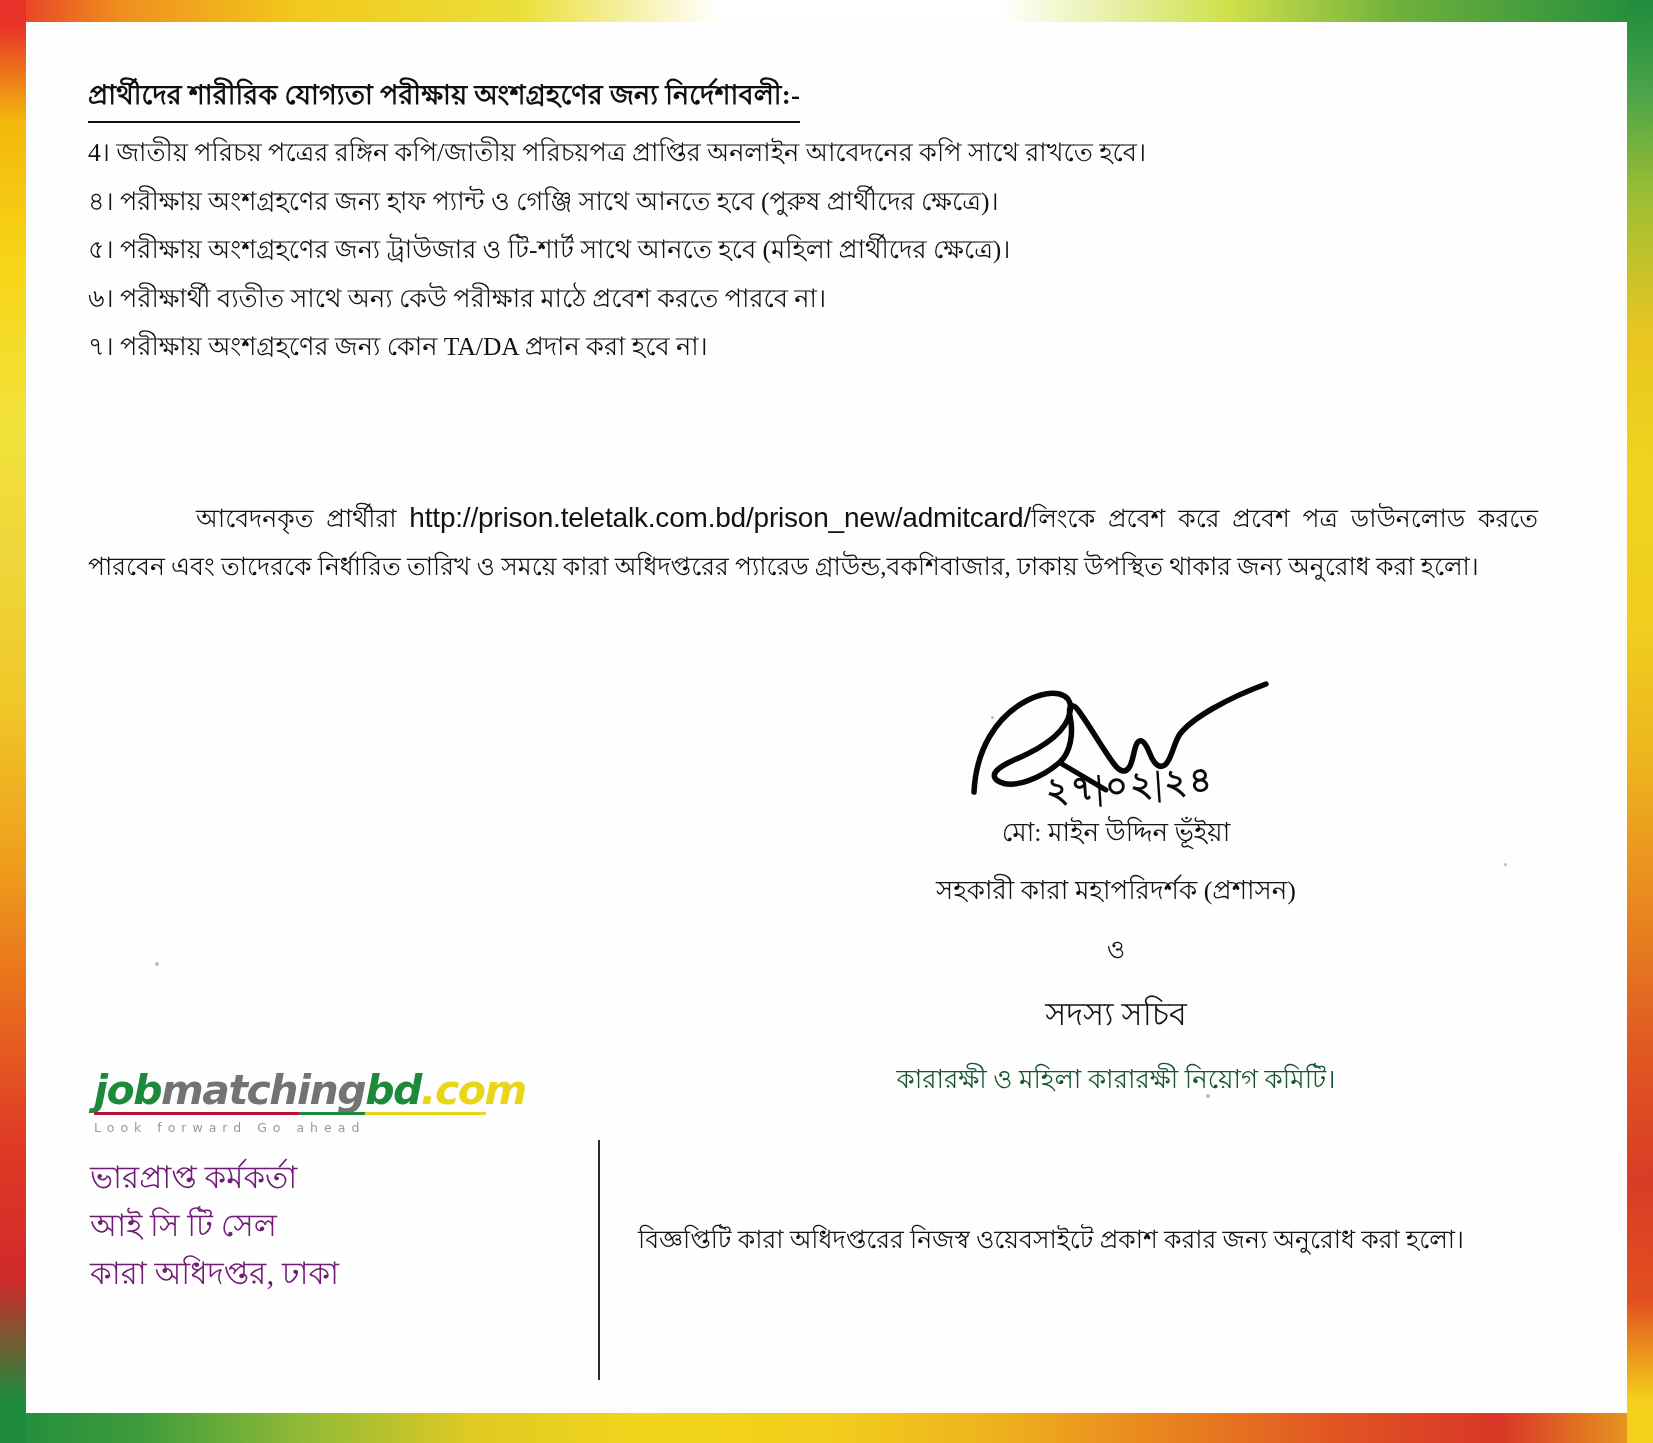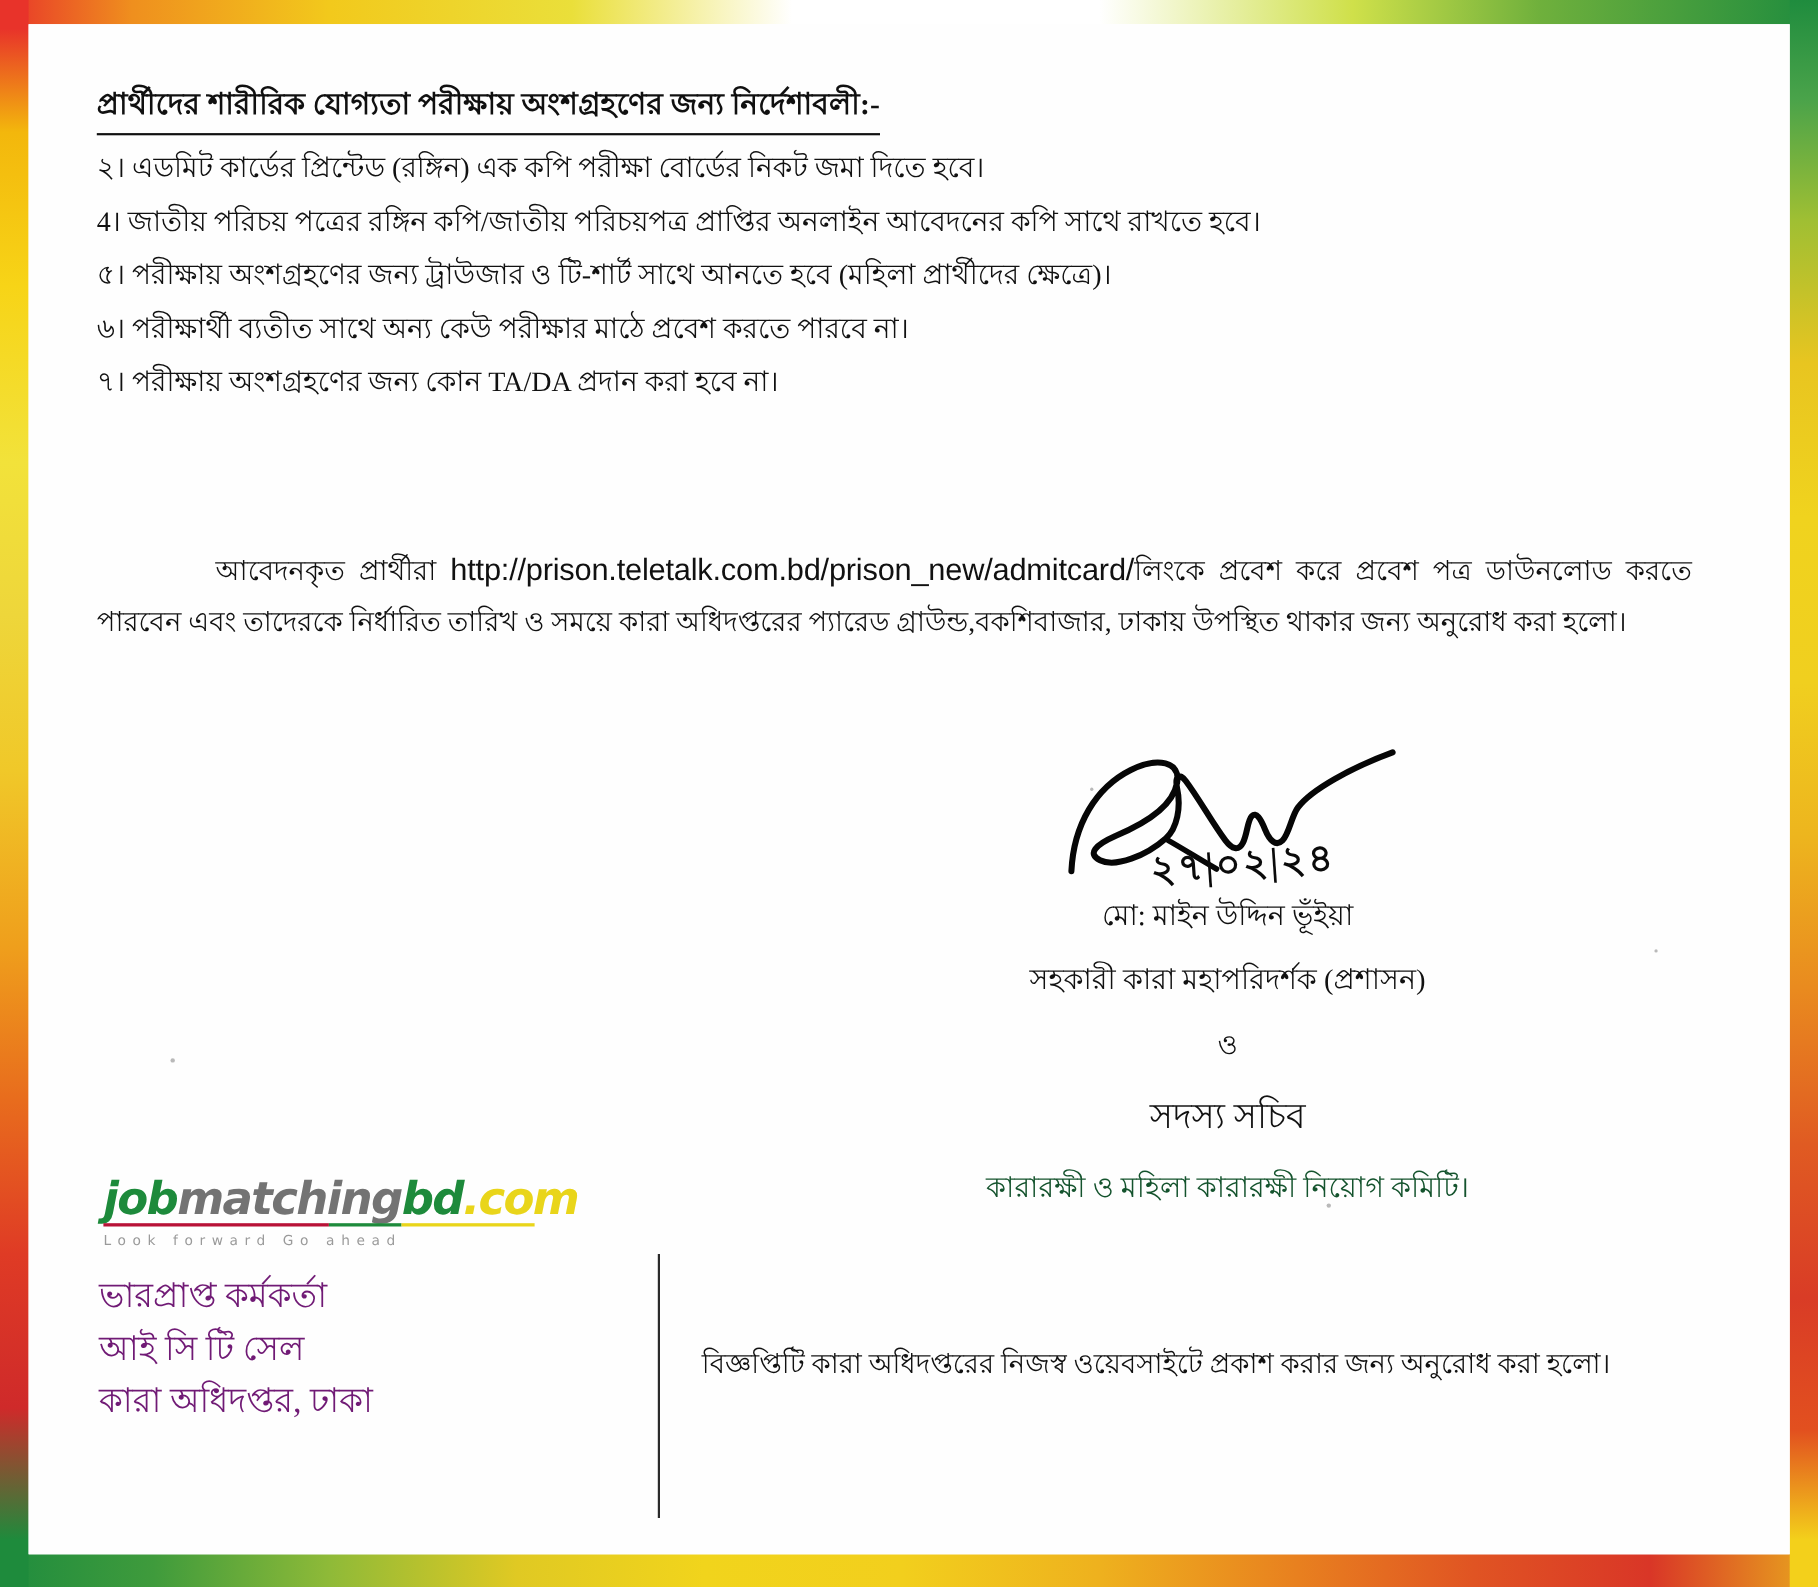--- a/index.html
+++ b/index.html
@@ -298,22 +298,22 @@
   <div class="scan-edge bottom"></div>
   <div class="scan-edge left"></div>
   <div class="scan-edge right"></div>
 
   <div class="sheet">
     <div class="content">
 
       <div class="doc-heading">প্রার্থীদের শারীরিক যোগ্যতা পরীক্ষায় অংশগ্রহণের জন্য নির্দেশাবলী:-</div>
 
       <div class="instructions">
-        <div class="instr-item">২। এডমিট কার্ডের প্রিন্টেড (রঙ্গিন) এক কপি পরীক্ষা বোর্ডের নিকট জমা দিতে হবে।</div>
         <div class="instr-item">4। জাতীয় পরিচয় পত্রের রঙ্গিন কপি/জাতীয় পরিচয়পত্র প্রাপ্তির অনলাইন আবেদনের কপি সাথে রাখতে হবে।</div>
+        <div class="instr-item">৪। পরীক্ষায় অংশগ্রহণের জন্য হাফ প্যান্ট ও গেঞ্জি সাথে আনতে হবে (পুরুষ প্রার্থীদের ক্ষেত্রে)।</div>
         <div class="instr-item">৫। পরীক্ষায় অংশগ্রহণের জন্য ট্রাউজার ও টি-শার্ট সাথে আনতে হবে (মহিলা প্রার্থীদের ক্ষেত্রে)।</div>
         <div class="instr-item">৬। পরীক্ষার্থী ব্যতীত সাথে অন্য কেউ পরীক্ষার মাঠে প্রবেশ করতে পারবে না।</div>
         <div class="instr-item">৭। পরীক্ষায় অংশগ্রহণের জন্য কোন TA/DA প্রদান করা হবে না।</div>
       </div>
 
       <div class="body-para"><span>আবেদনকৃত প্রার্থীরা </span><span class="url">http://prison.teletalk.com.bd/prison_new/admitcard/</span><span>লিংকে প্রবেশ করে প্রবেশ পত্র ডাউনলোড করতে পারবেন এবং তাদেরকে নির্ধারিত তারিখ ও সময়ে কারা অধিদপ্তরের প্যারেড গ্রাউন্ড,বকশিবাজার, ঢাকায় উপস্থিত থাকার জন্য অনুরোধ করা হলো।</span></div>
 
       <div class="signature-block">
 
         <div class="signature-mark">

